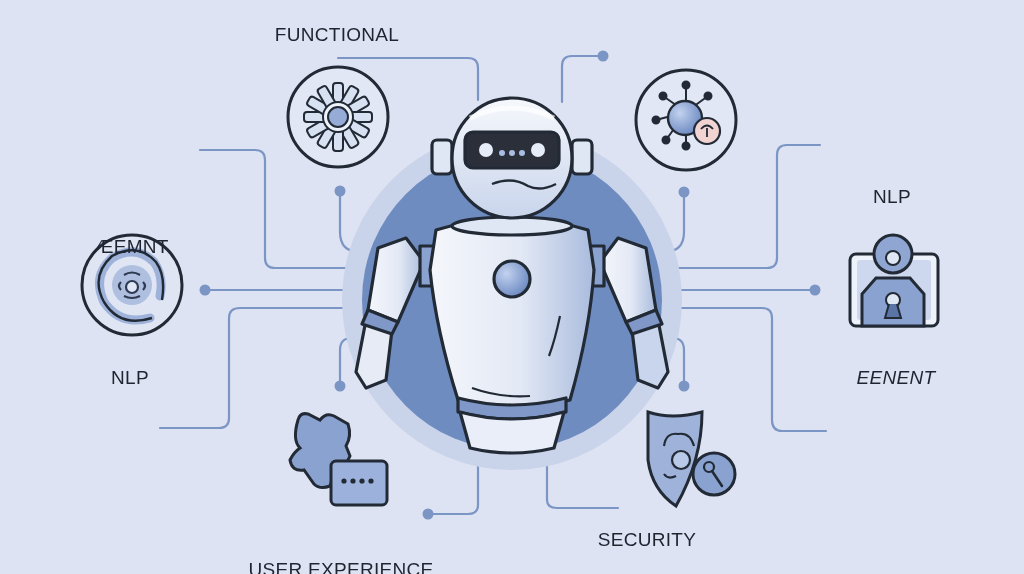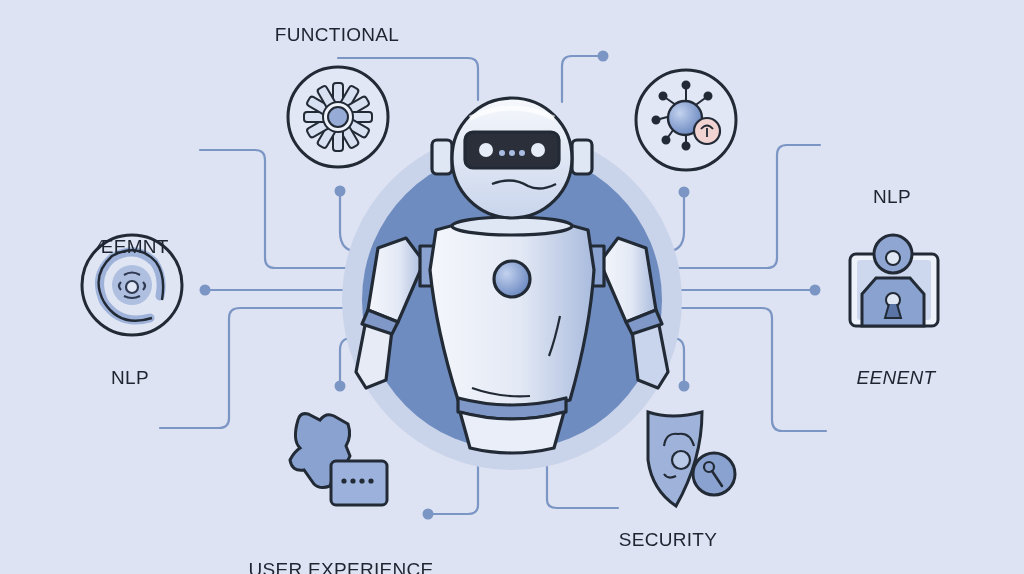--- a/index.html
+++ b/index.html
@@ -207,14 +207,14 @@
     </g>
   </svg>
 
   
   <div class="label" style="left:337px; top:24px;">FUNCTIONAL</div>
   <div class="label" style="left:133px; top:188px;margin-top:48px;">⁄EEMNT</div>
   <div class="label" style="left:130px; top:367px;">NLP</div>
   <div class="label" style="left:892px; top:186px;">NLP</div>
   <div class="label" style="left:896px; top:367px;font-style:italic;">EENENT</div>
   <div class="label" style="left:341px; top:559px;text-align:center;">USER EXPERIENCE</div>
-  <div class="label" style="left:668px; top:529px;">SECURITY</div>
+  <div class="label" style="left:647px; top:529px;">SECURITY</div>
 </div>
 
 </body></html>

